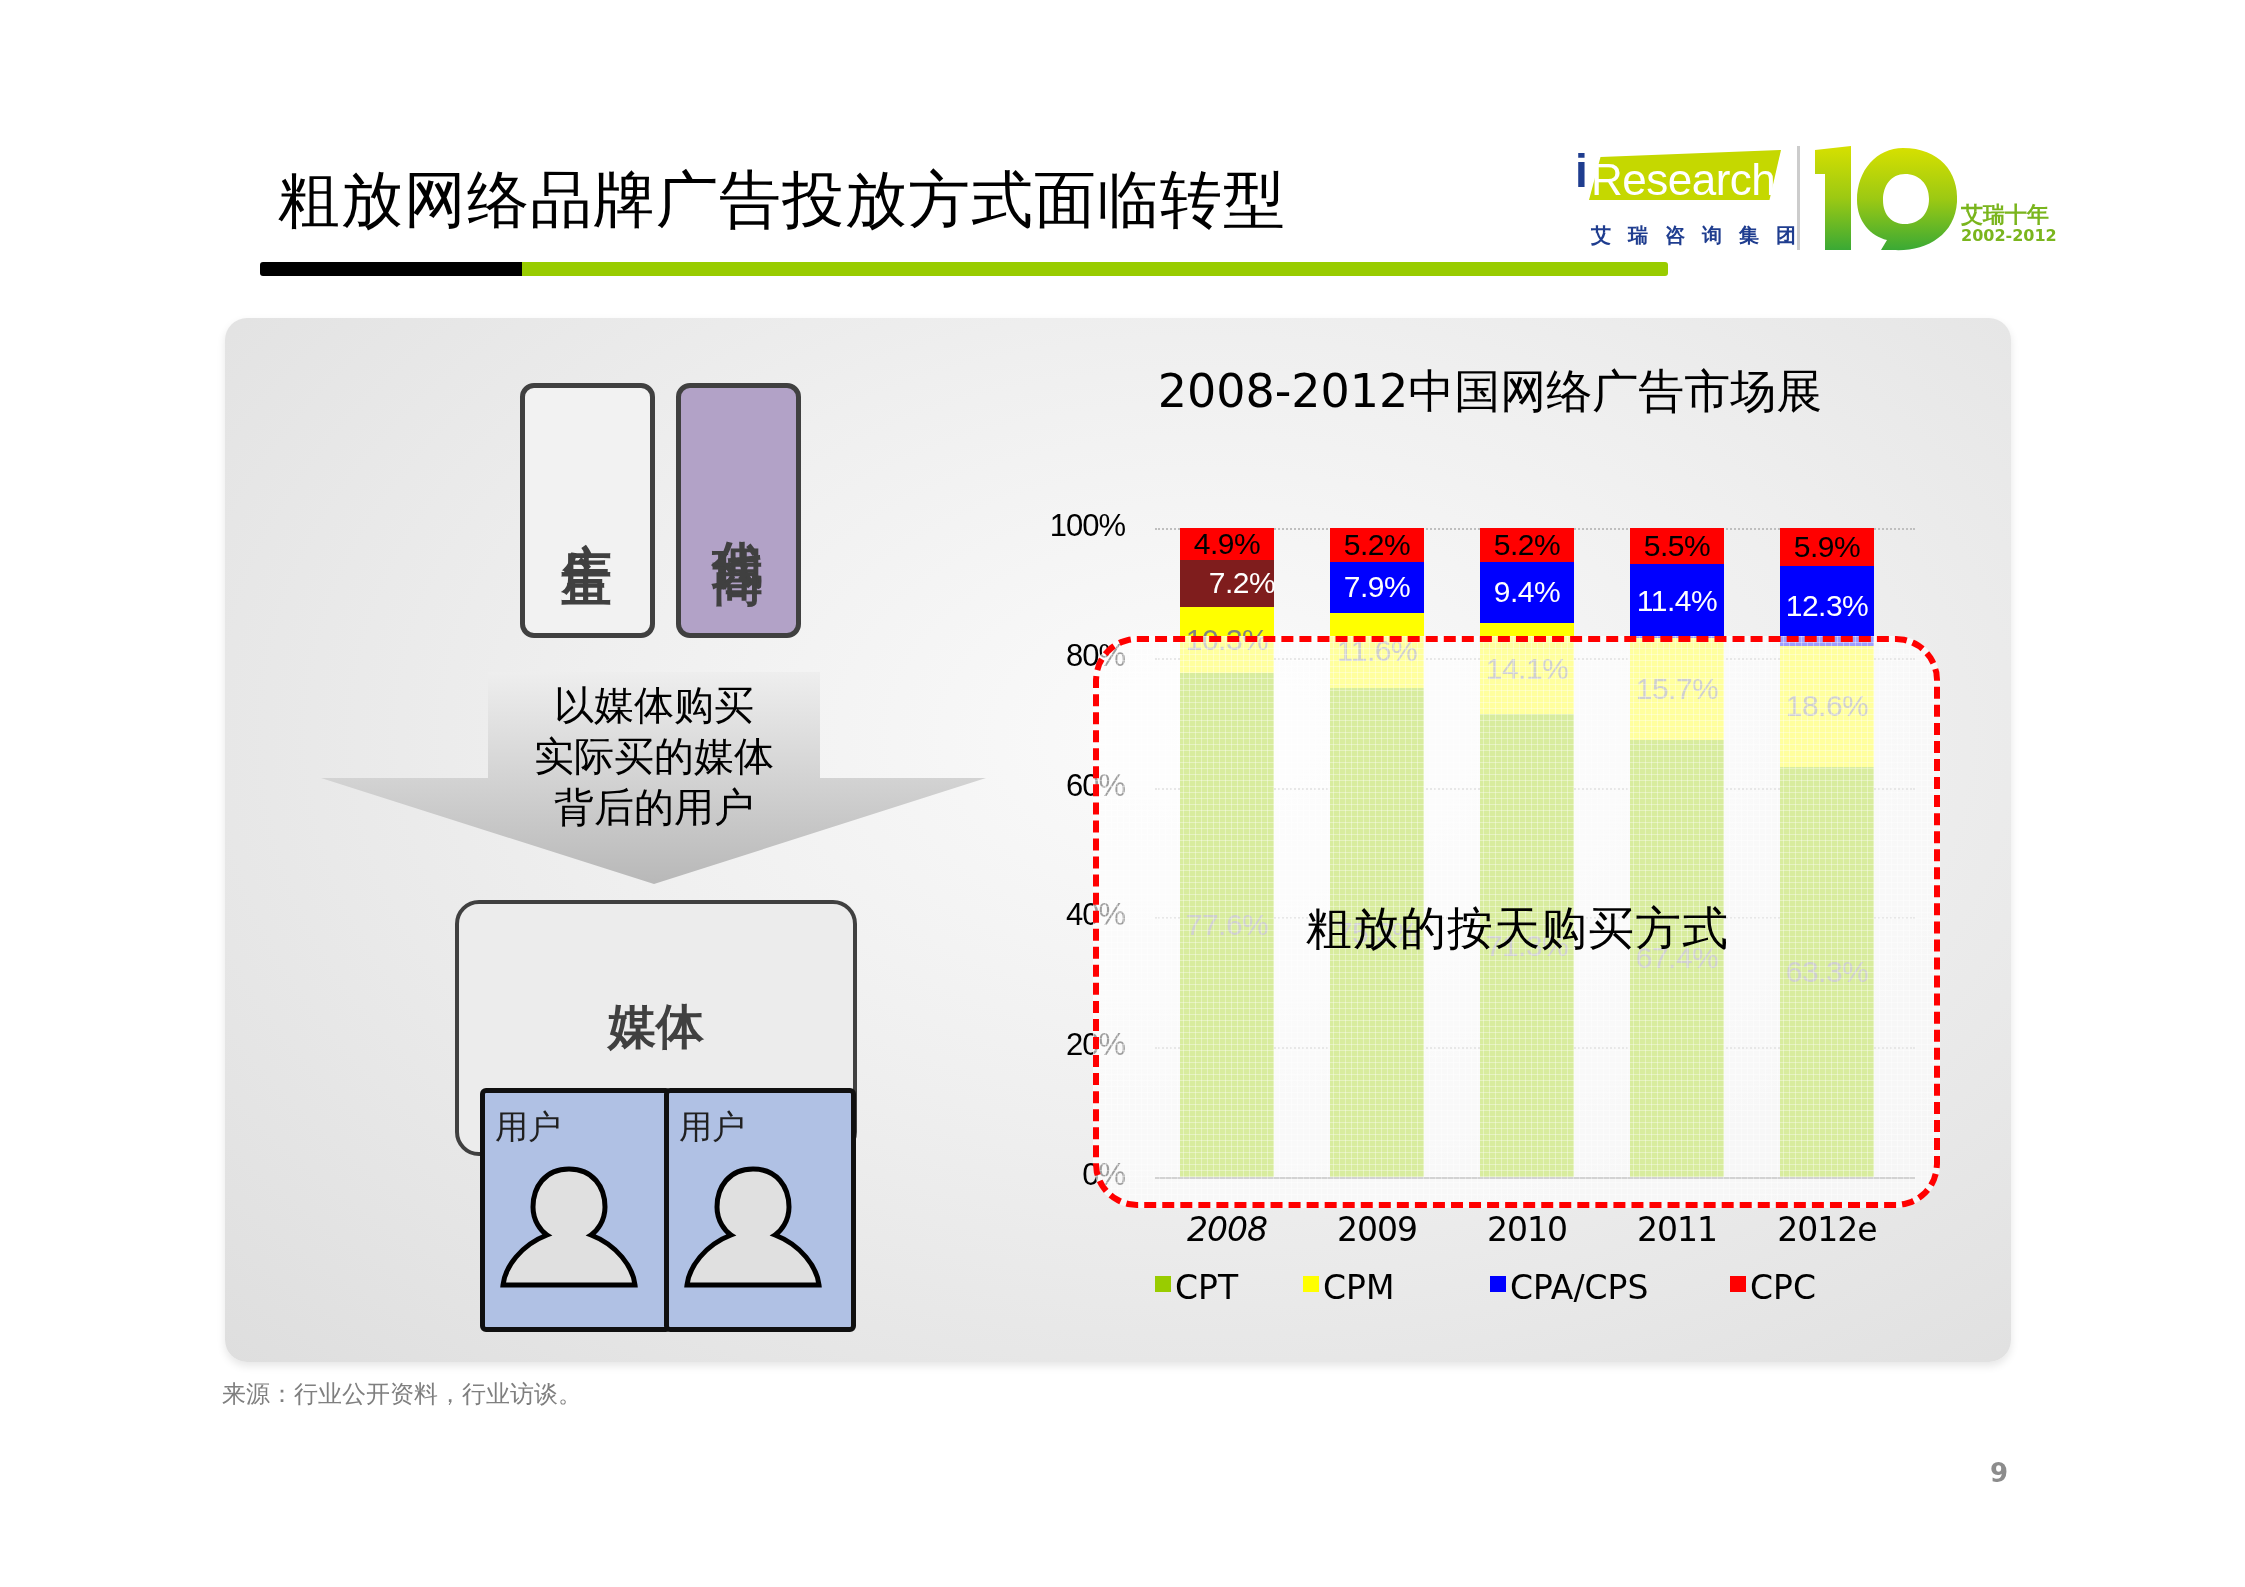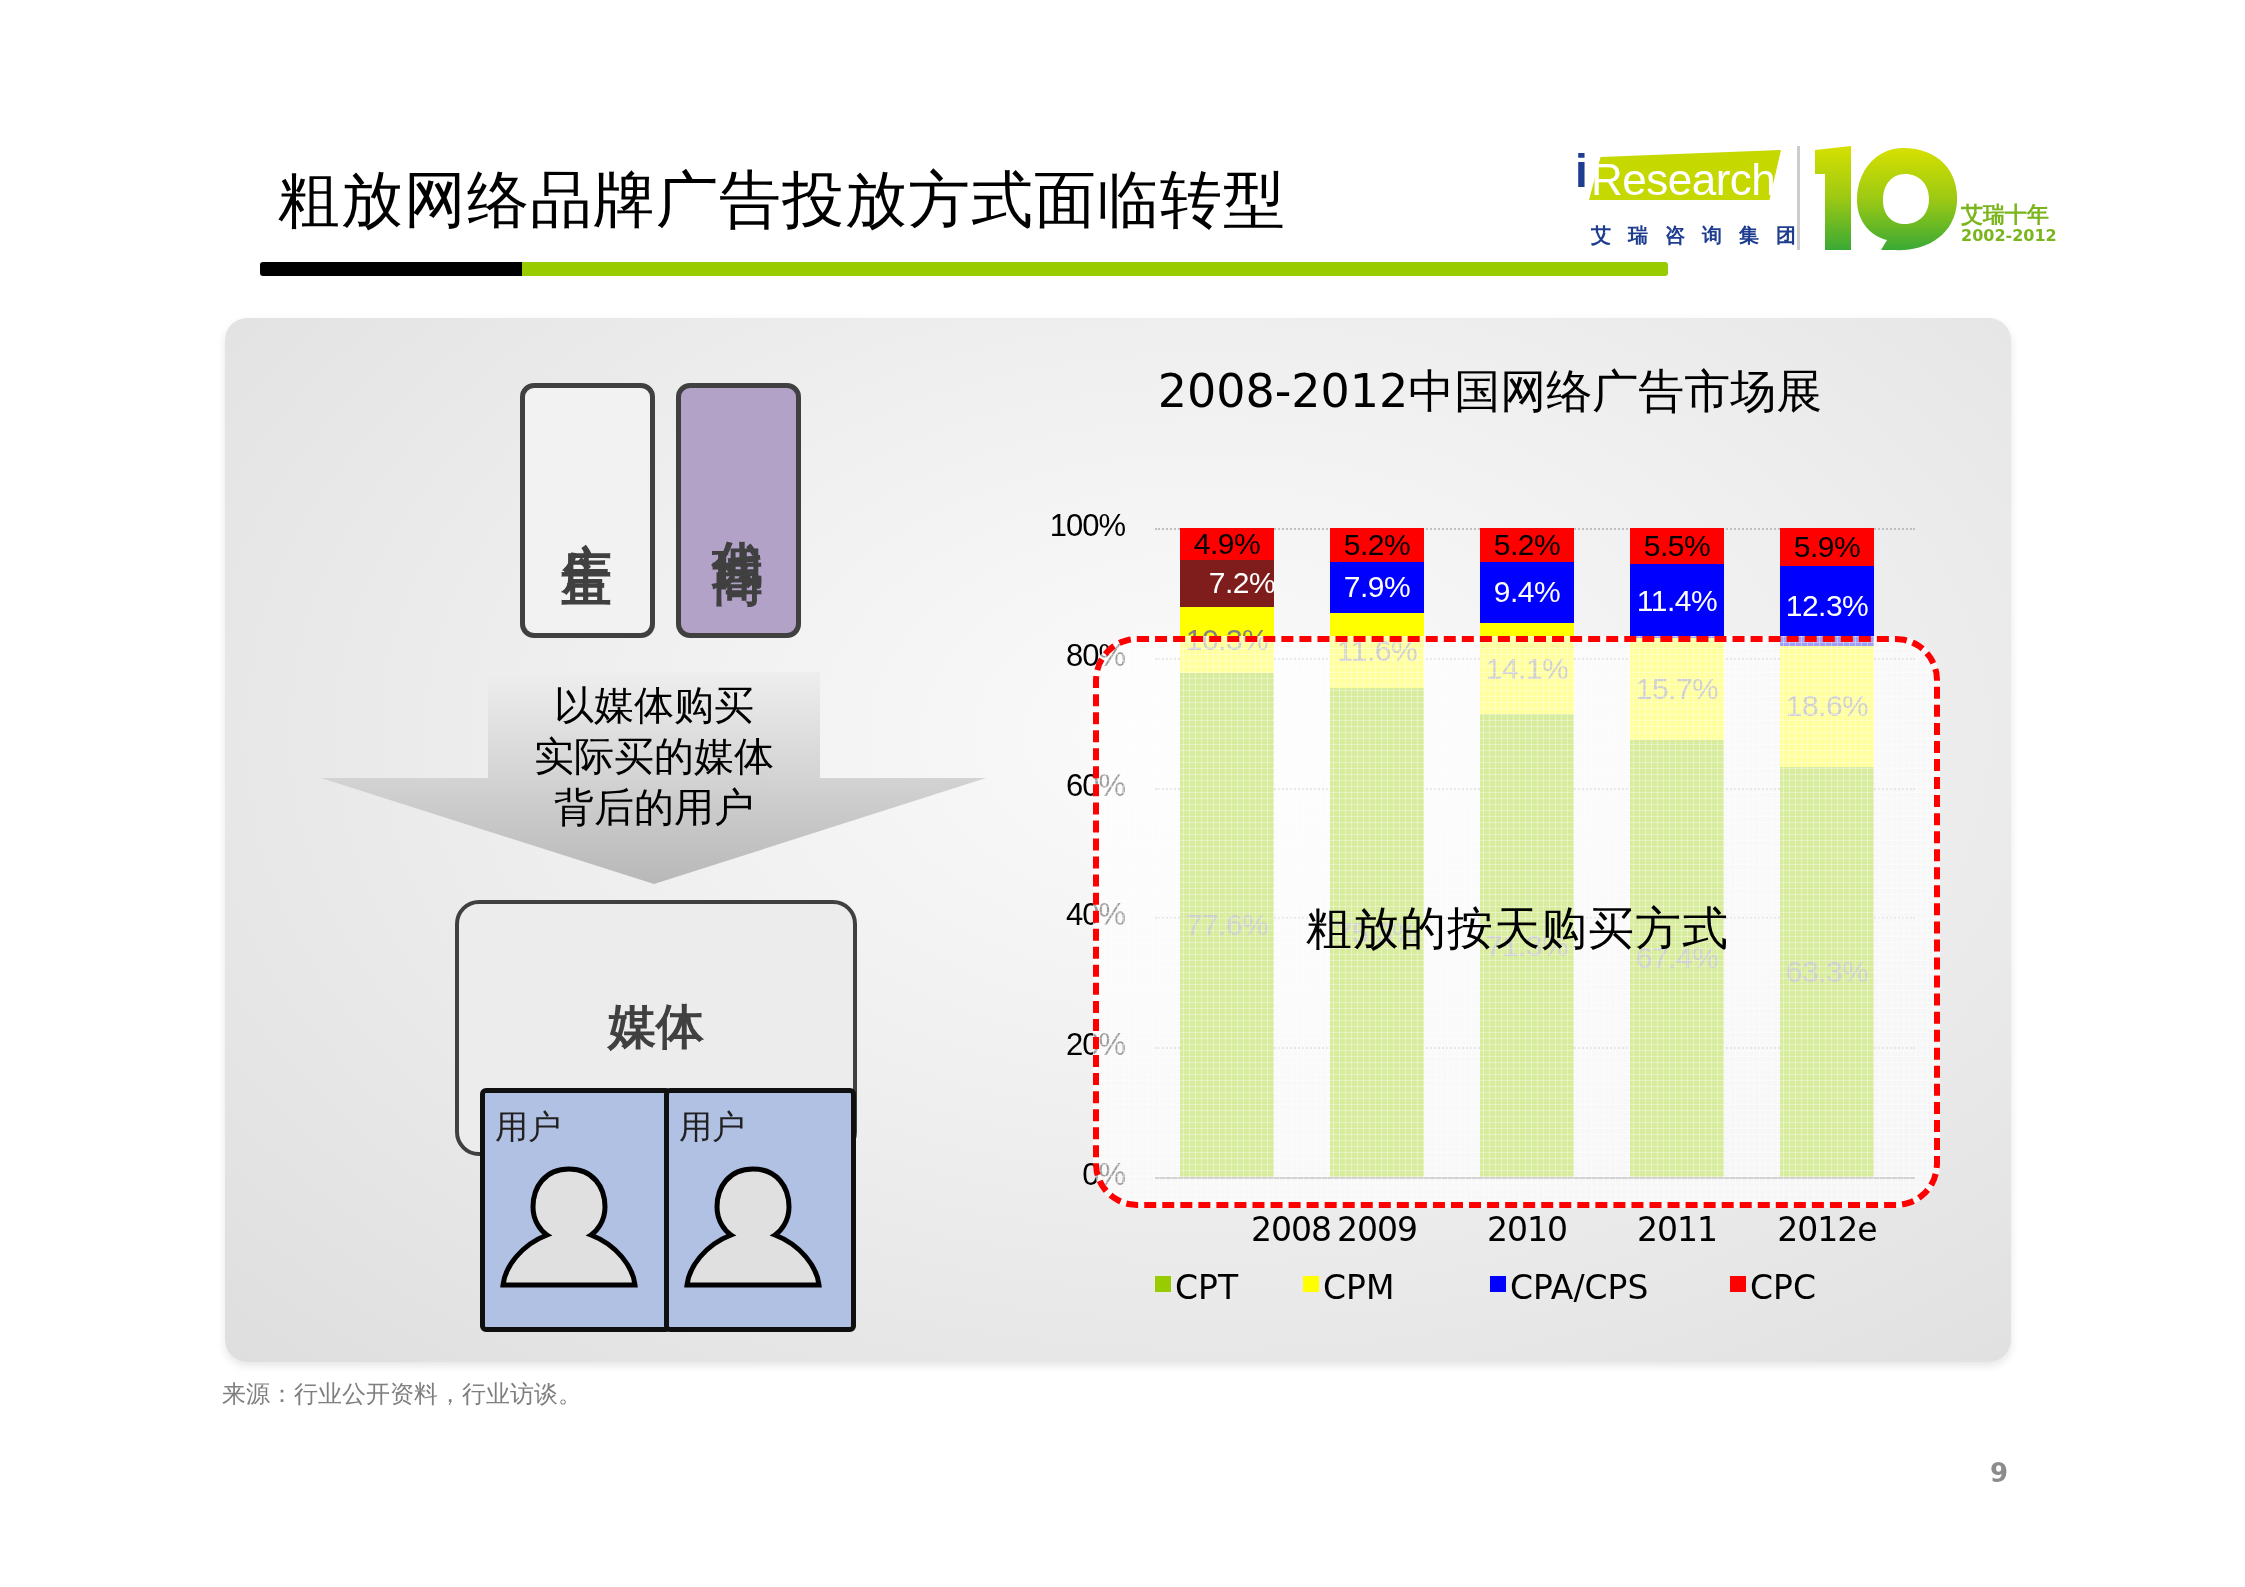--- a/index.html
+++ b/index.html
@@ -183,21 +183,21 @@
       <div class="seg" style="height: 5.5%; background: rgb(255, 0, 0); color: rgb(0, 0, 0);">5.5%</div>
     </div>
     <div class="bar" style="left: 600px;">
       <div class="seg" style="height: 63.2368%; background: rgb(153, 204, 0); color: rgb(128, 128, 128);">63.3%</div>
       <div class="seg" style="height: 18.5814%; background: rgb(255, 255, 0); color: rgb(128, 128, 128);">18.6%</div>
       <div class="seg" style="height: 12.2877%; background: rgb(0, 0, 255); color: rgb(255, 255, 255);">12.3%</div>
       <div class="seg" style="height: 5.89411%; background: rgb(255, 0, 0); color: rgb(0, 0, 0);">5.9%</div>
     </div>
   </div>
 <div id="x-axis">
-    <div class="x-label" style="left: 1231px;">2008</div>
+    <div class="x-label" style="left: 1167px; font-style: italic;">2008</div>
     <div class="x-label" style="left: 1317px;">2009</div>
     <div class="x-label" style="left: 1467px;">2010</div>
     <div class="x-label" style="left: 1617px;">2011</div>
     <div class="x-label" style="left: 1767px;">2012e</div>
   </div>
 <div class="legend" id="legend">
     <div class="legend-item" style="left: 0px;">
       <span class="sw" style="background: rgb(153, 204, 0);"></span>
       <span class="lbl">CPT</span>
     </div>

